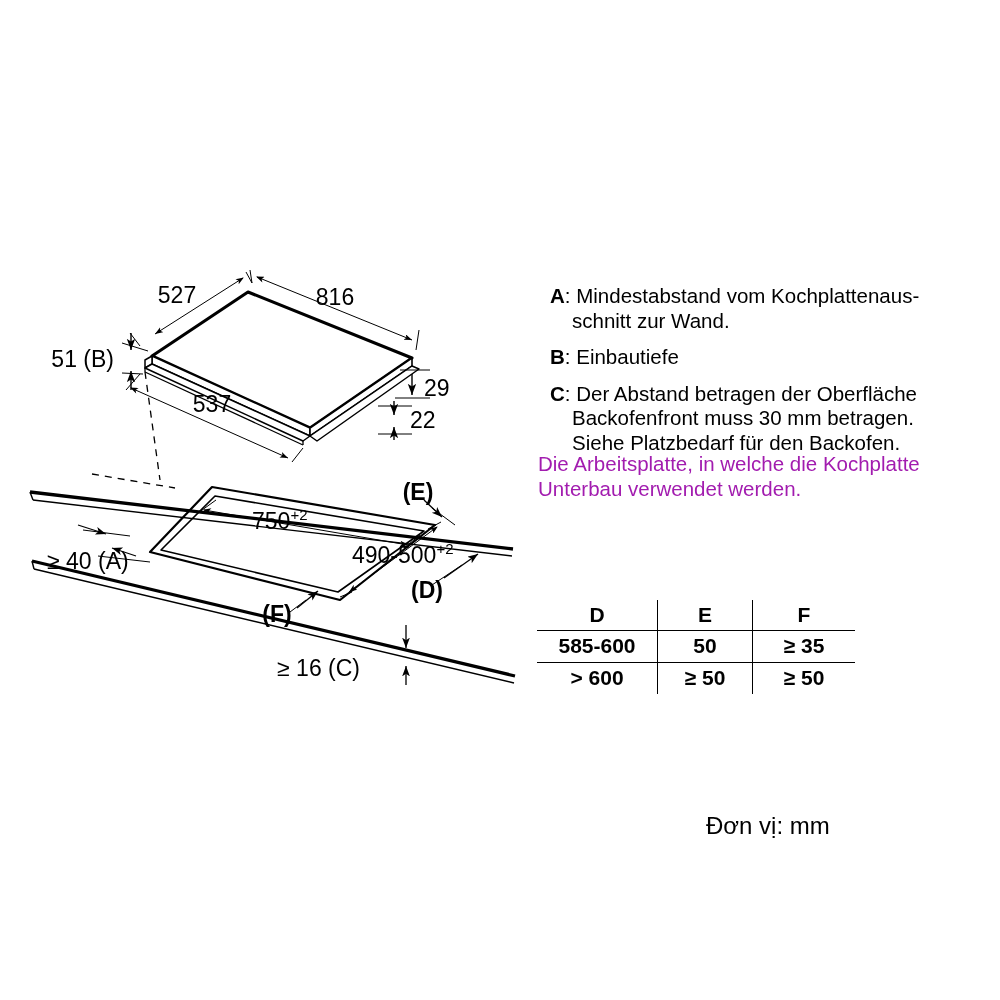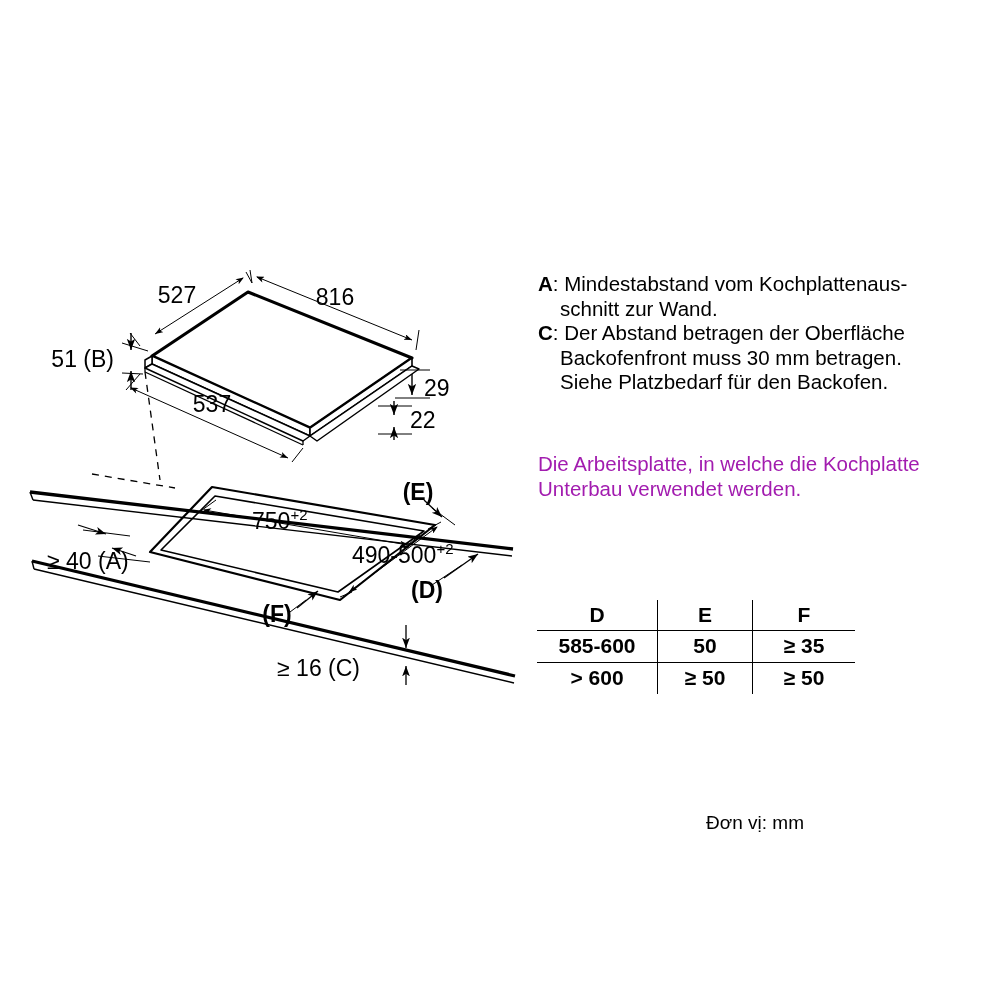--- a/index.html
+++ b/index.html
@@ -46,21 +46,21 @@
     position: absolute;
     left: 538px;
     top: 272px;
     width: 430px;
     font-size: 20.5px;
     line-height: 24.5px;
     color: #000;
   }
   .legend-row {
     display: block;
-    margin: 0;
+    margin: 12px;
     padding: 0;
   }
   .legend-row .key {
     font-weight: bold;
   }
   .legend-cont {
     display: block;
     padding-left: 22px;
   }
   .note {
@@ -93,21 +93,21 @@
   table.specs .c-d { width: 100px; }
   table.specs .c-e { width: 74px; }
   table.specs .c-f { width: 82px; }
   table.specs thead tr { border-bottom: 1.6px solid #000; }
   table.specs tbody tr:first-child { border-bottom: 1.6px solid #000; }
   table.specs .sep-l { border-left: 1.6px solid #000; }
   .units {
     position: absolute;
     left: 706px;
     top: 812px;
-    font-size: 19px;
+    font-size: 24px;
     color: #000;
     white-space: nowrap;
     text-align: right;
   }
 </style>
 </head>
 <body>
 
 <div id="page">
 
@@ -243,20 +243,23 @@
       <line x1="406" y1="625" x2="406" y2="648" stroke="#000" stroke-width="1.3" marker-end="url(#arrHead)"></line>
       <line x1="406" y1="685" x2="406" y2="666" stroke="#000" stroke-width="1.3" marker-end="url(#arrHead)"></line>
       <text class="dim-text" x="360" y="676" text-anchor="end"><tspan>≥ 16 (C)</tspan></text>
     </g>
   </svg>
 
   <div class="legend">
     <div class="legend-row">
       <span class="key">A</span><span>: </span><span>Mindestabstand vom Kochplattenaus-</span>
       <span class="legend-cont">schnitt zur Wand.</span>
+    </div>
+    <div class="legend-row">
+      <span class="key">B</span><span>: </span><span>Einbautiefe</span>
     </div>
     <div class="legend-row">
       <span class="key">C</span><span>: </span><span>Der Abstand betragen der Oberfläche</span>
       <span class="legend-cont">Backofenfront muss 30 mm betragen.</span>
       <span class="legend-cont">Siehe Platzbedarf für den Backofen.</span>
     </div>
   </div>
 
   <div class="note">
     <div>Die Arbeitsplatte, in welche die Kochplatte</div>

